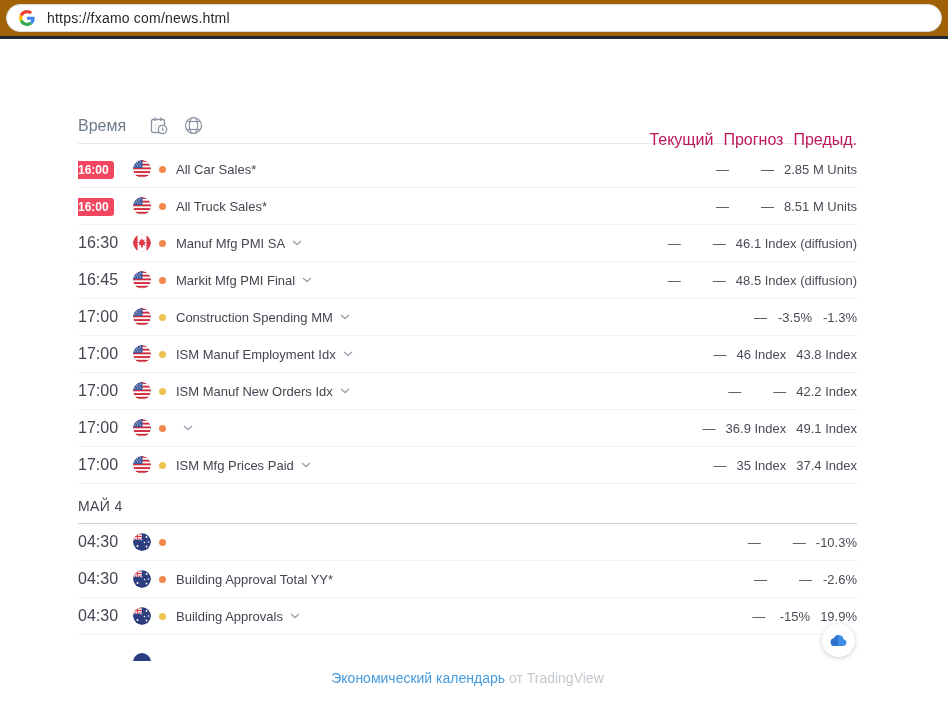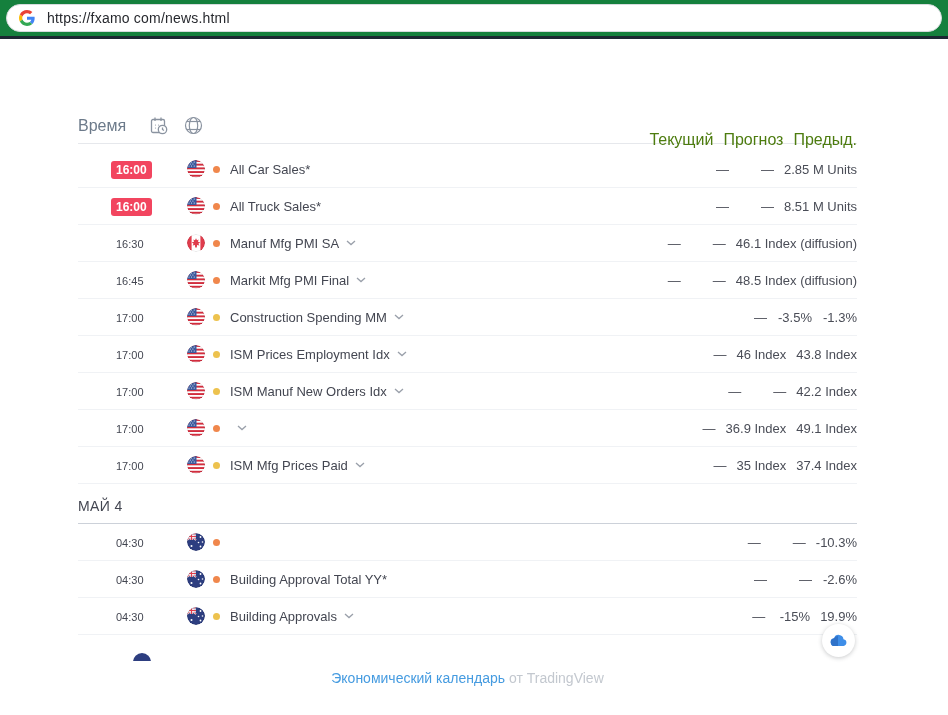--- a/index.html
+++ b/index.html
@@ -5,21 +5,21 @@
   * { box-sizing: border-box; }
   html,body { margin:0; padding:0; }
   body {
     width:948px; height:715px; overflow:hidden;
     background:#ffffff; font-family:"Liberation Sans", sans-serif;
     color:#434651; position:relative;
   }
 
   
   .browser-bar {
-    height:39px; background:#15803d; border-bottom:3px solid #1c2732;
+    height:39px; background:#a16207; border-bottom:3px solid #1c2732;
     display:flex; align-items:center; padding:4px 6px 5px 6px;
   }
   .url-pill {
     flex:1; height:28px; background:#ffffff; border:1px solid #d7dbde;
     border-radius:14px; display:flex; align-items:center; padding:0 12px; gap:12px;
   }
   .g-icon { width:16px; height:16px; flex:none; display:block; }
   .url-text { font-size:14px; color:#27292e; letter-spacing:0.2px; white-space:nowrap; }
 
   
@@ -33,34 +33,34 @@
   .time-head { margin-right:22px; }
   .hdr-icon { width:22px; height:22px; margin-right:13px; cursor:pointer; display:flex; align-items:center; }
   .hdr-icon svg { display:block; }
 
   .rows-pad { padding-top:7px; }
 
   .row {
     display:flex; align-items:center; height:37px;
     border-bottom:1px solid #f0f2f5; font-size:13px;
   }
-  .time-wrap { width:71px; flex:none;margin-left:38px; }
-  .time { font-size:11px; color:#434651; white-space:nowrap; }
+  .time-wrap { width:55px; flex:none; }
+  .time { font-size:16px; color:#434651; white-space:nowrap; }
   .time.hl {
     background:#f2455f; color:#ffffff; font-weight:bold; font-size:12px;
     padding:2px 5px; border-radius:3px; margin-left:-5px;
   }
   .flag { width:18px; height:18px; flex:none; margin-right:8px; border-radius:50%; overflow:hidden; }
   .flag svg { display:block; }
   .dot { width:7px; height:7px; border-radius:50%; flex:none; margin-right:10px; }
   .event { color:#434651; white-space:nowrap; }
   .chevron { margin-left:7px; display:inline-flex; }
   .vals { margin-left:auto; display:flex; }
   .val { min-width:45px; padding-left:10px; text-align:right; white-space:nowrap; color:#4a4d57; }
-  .cal-header .val { color:#4d7c0f;margin-top:28px; }
+  .cal-header .val { color:#be185d;margin-top:28px; }
 
   .day-sep {
     height:40px; display:flex; align-items:flex-end; padding-bottom:9px;
     border-bottom:1px solid #ccd1d9; font-size:14px; color:#434651; letter-spacing:0.4px;
   }
 
   .partial { height:40px; position:relative; }
   .partial .pflag {
     position:absolute; left:55px; top:18px; width:18px; height:18px;
     border-radius:50%; background:#2d3e80;
@@ -380,21 +380,21 @@
                     <circle cx="5.9" cy="4" r="0.55"></circle>
             <circle cx="2" cy="6" r="0.55"></circle>
                     <circle cx="4.6" cy="6" r="0.55"></circle>
                     <circle cx="7.2" cy="6" r="0.55"></circle>
           </g>
           <circle cx="9" cy="9" r="8.6" fill="none" stroke="rgba(0,0,0,.12)" stroke-width="0.8"></circle>
         </g>
       </svg>
             </span>
     <span class="dot" style="background: rgb(237, 194, 78);"></span>
-    <span class="event">ISM Prices Employment Idx</span>
+    <span class="event">ISM Manuf Employment Idx</span>
     <span class="chevron">
       <svg width="10" height="6" viewBox="0 0 10 6" fill="none" stroke="#9aa0aa" stroke-width="1.3">
         <path d="M1 1l4 3.6L9 1"></path>
       </svg>
     </span>
     <span class="vals">
       <span class="val actual">—</span>
       <span class="val forecast">46 Index</span>
       <span class="val previous">43.8 Index</span>
     </span>

